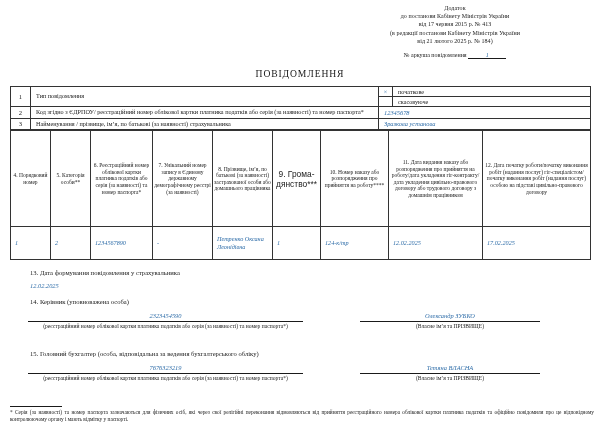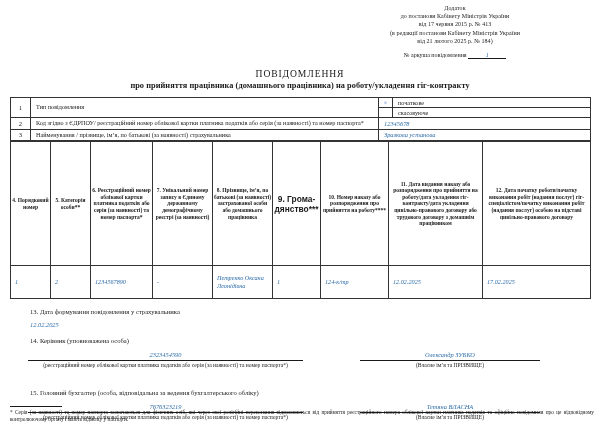--- a/index.html
+++ b/index.html
@@ -110,21 +110,21 @@
   }
 
   
   .grid td {
     font-size: 5.5px;
     line-height: 6.6px;
     text-align: center;
     vertical-align: middle;
     padding: 2px 1px;
   }
-  .grid .hdr { height: 124px; font-weight: bold; }
+  .grid .hdr { height: 96px; }
   .grid .datarow td {
     color: #2d6ca8;
     font-style: italic;
     font-size: 6.2px;
     text-align: left;
     padding-left: 4px;
     height: 28px;
     vertical-align: middle;
     line-height: 8px;
   }
@@ -203,21 +203,20 @@
     <div>від 21 лютого 2025 р. № 184)</div>
   </div>
 
   <div class="sheet-no">
     <span>№ аркуша повідомлення</span>
     <span class="val">1</span>
   </div>
 
   <div class="title-wrap">
     <div class="title-main">ПОВІДОМЛЕННЯ</div>
-    <div class="title-sub">про прийняття працівника (домашнього працівника) на роботу/укладення гіг-контракту</div>
   </div>
 
   <table class="t-top">
     <colgroup>
       <col style="width:20px">
         <col style="width:348px">
       <col style="width:14px">
         <col style="width:198px">
     </colgroup>
     <tbody>

